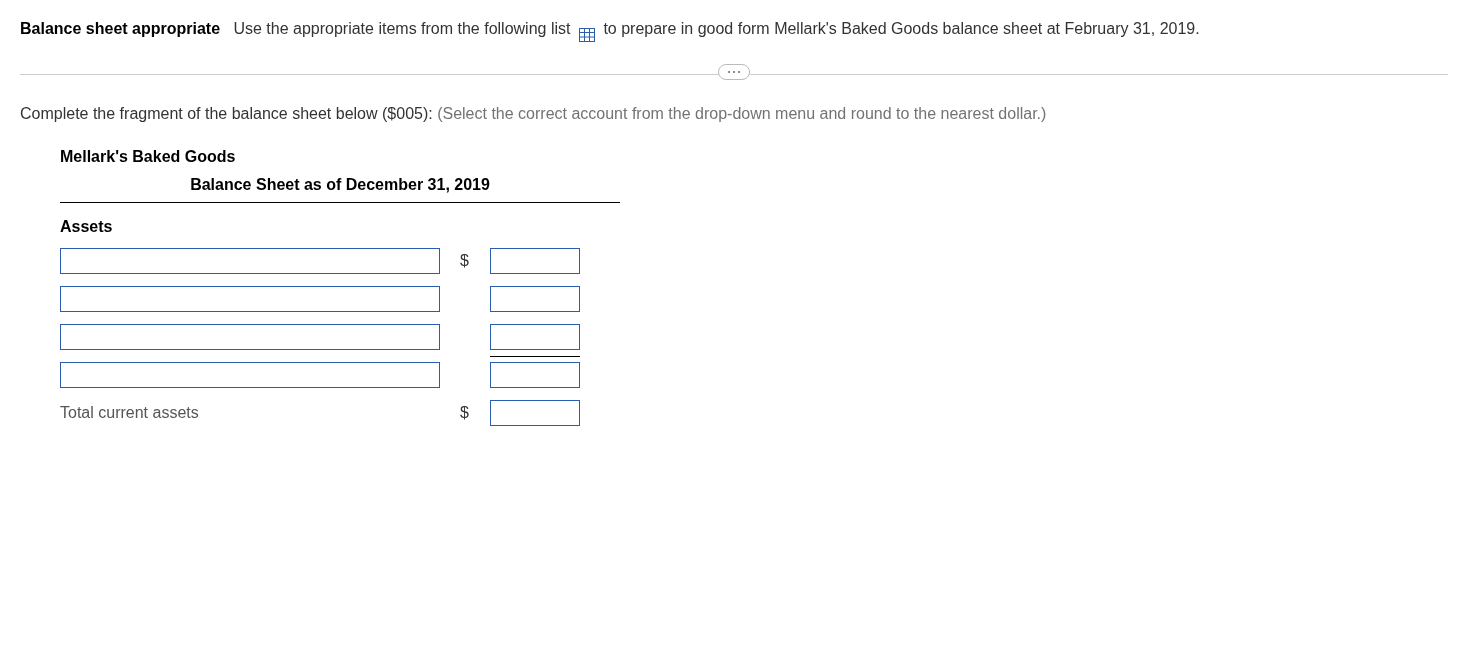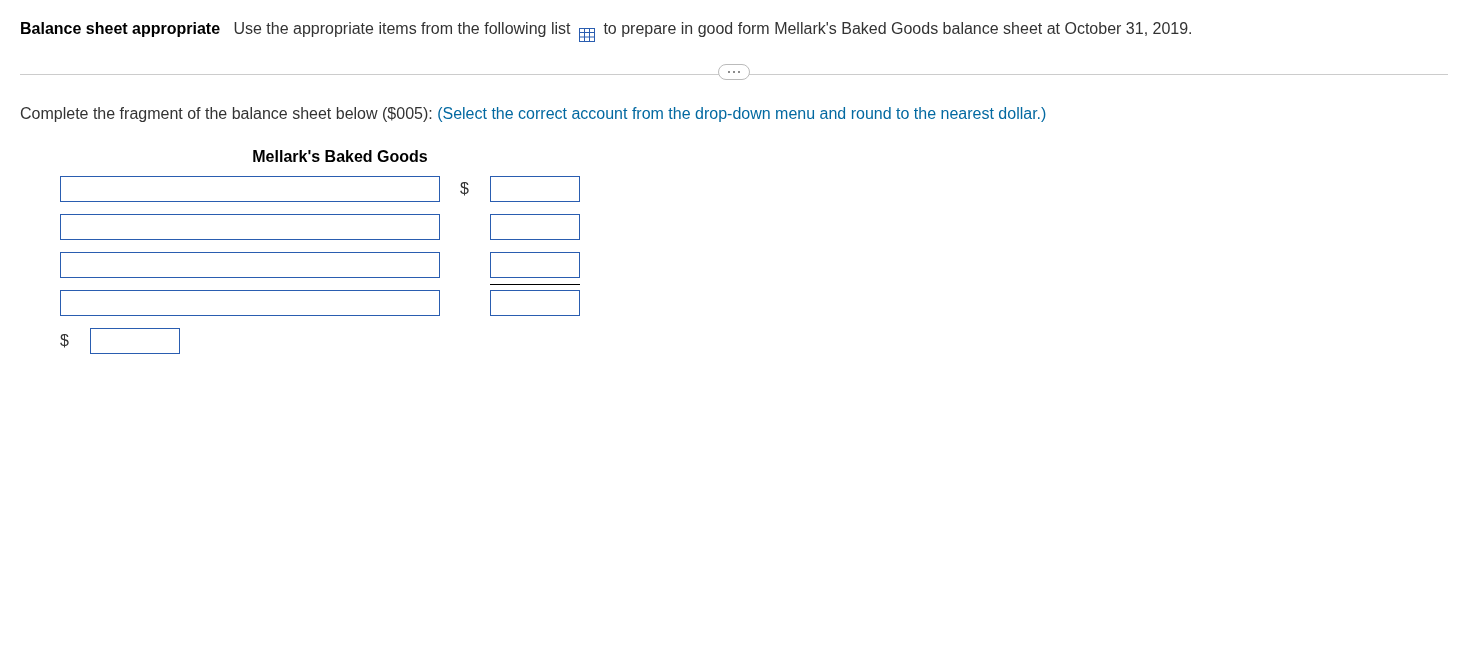--- a/index.html
+++ b/index.html
@@ -63,28 +63,27 @@
       height: 2px;
       background: #666;
       border-radius: 50%;
       display: block;
     }
     .instruction {
       margin-bottom: 25px;
       color: #333;
     }
     .instruction .blue {
-      color: #0369a1;
+      color: #737373;
     }
     .sheet {
       margin-left: 40px;
       width: 560px;
     }
     .sheet-title {
-      text-align: center;
       font-weight: bold;
       color: #000;
       margin-bottom: 10px;
     }
     .sheet-subtitle {
       text-align: center;
       font-weight: bold;
       color: #000;
       padding-bottom: 8px;
       border-bottom: 1px solid #000;
@@ -156,40 +155,42 @@
   <span class="bold">Balance sheet appropriate</span>&nbsp;&nbsp;&nbsp;<span>Use the appropriate items from the following list</span>
   <span class="table-icon">
     <svg viewBox="0 0 16 14" width="16" height="14">
       <rect x="0.5" y="0.5" width="15" height="13" fill="#fff" stroke="#2a5db0" stroke-width="1"></rect>
       <line x1="0.5" y1="4.5" x2="15.5" y2="4.5" stroke="#2a5db0" stroke-width="1"></line>
       <line x1="0.5" y1="9" x2="15.5" y2="9" stroke="#2a5db0" stroke-width="1"></line>
       <line x1="5.5" y1="0.5" x2="5.5" y2="13.5" stroke="#2a5db0" stroke-width="1"></line>
       <line x1="10.5" y1="0.5" x2="10.5" y2="13.5" stroke="#2a5db0" stroke-width="1"></line>
     </svg>
   </span>
-  <span>to prepare in good form Mellark's  Baked Goods balance sheet at October 31, 2019.</span>
+  <span>to prepare in good form Mellark's  Baked Goods balance sheet at February 31, 2019.</span>
 </div>
 
 <div class="divider-wrap">
   <hr class="divider-line">
   <div class="ellipsis-pill">
     <span>
         <i></i>
         <i></i>
         <i></i>
       </span>
   </div>
 </div>
 
 <div class="instruction">
   <span>Complete the fragment of the balance sheet below ($005):  </span><span class="blue">(Select the correct account from the drop-down menu and round to the nearest dollar.)</span>
 </div>
 
 <div class="sheet">
   <div class="sheet-title">Mellark's Baked Goods</div>
+  <div class="sheet-subtitle">Balance Sheet as of December 31, 2019</div>
+  <div class="section-head">Assets</div>
 
   <div class="sheet-row">
     <div class="account-cell">
       <input type="text" class="account-input" value="" style="">
     </div>
     <div class="dollar-cell">$</div>
     <div class="value-cell">
       <input type="text" class="value-input" value="" style="">
     </div>
   </div>
@@ -221,19 +222,22 @@
     <div class="dollar-cell"></div>
     <div class="value-cell">
       <div class="value-underline-wrap">
         <div class="value-underline"></div>
         <input type="text" class="value-input" value="" style="">
       </div>
     </div>
   </div>
 
   <div class="sheet-row">
+    <div class="account-cell">
+      <span class="total-label">Total current assets</span>
+    </div>
     <div class="dollar-cell">$</div>
     <div class="value-cell">
       <input type="text" class="value-input" value="" style="">
     </div>
   </div>
 
 </div>
 
 </body></html>

